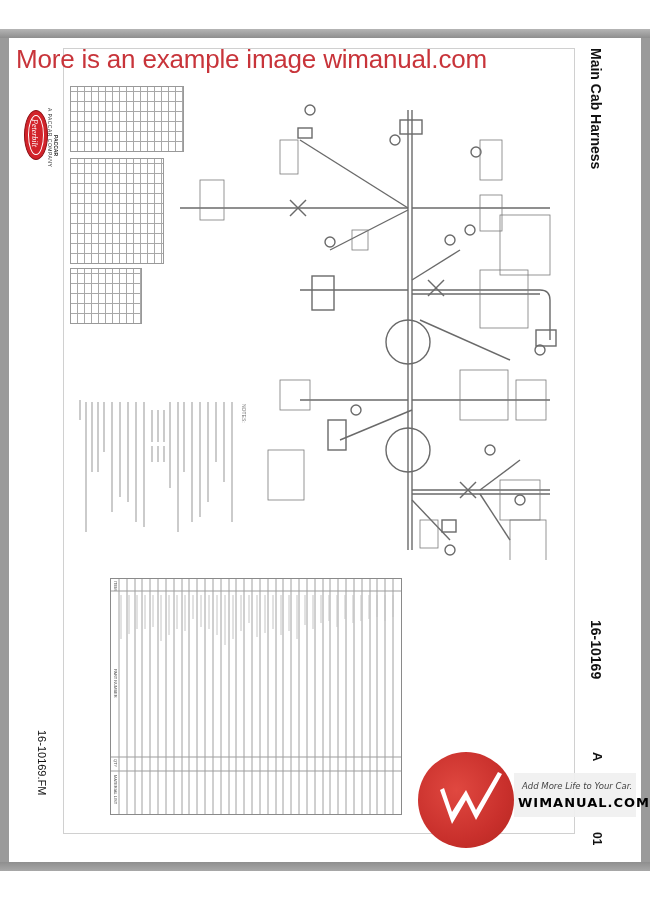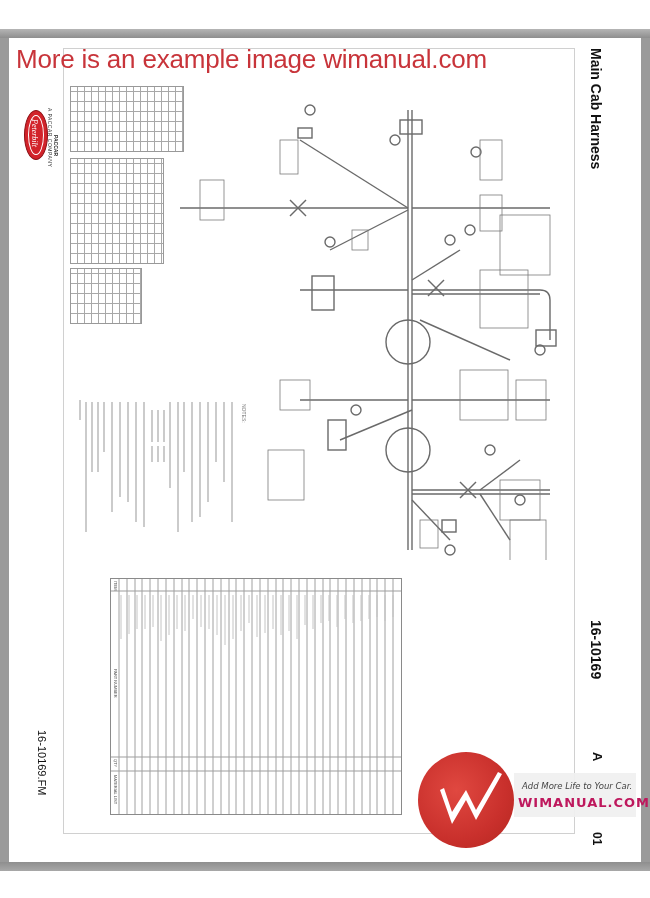--- a/index.html
+++ b/index.html
@@ -45,21 +45,21 @@
   .diagram { position: absolute; left: 180px; top: 80px; width: 390px; height: 480px; }
   .brand {
     position: absolute; left: 418px; top: 752px; width: 96px; height: 96px; border-radius: 50%;
     background: radial-gradient(circle at 40% 40%, #e04840, #c9302c 60%, #b3261f);
   }
   .brand-w { position: absolute; left: 0; top: 0; width: 96px; height: 96px; }
   .brand-panel {
     position: absolute; left: 514px; top: 773px; width: 122px; height: 44px; background: rgba(240,240,240,0.92);
   }
   .brand-tag { position: absolute; left: 8px; top: 8px; font-size: 8.5px; font-style: italic; color: #444; white-space: nowrap; font-family: "DejaVu Sans", sans-serif; }
-  .brand-name { position: absolute; left: 4px; top: 22px; font-size: 13px; font-weight: bold; color: #be185d; letter-spacing: 1px; white-space: nowrap; font-family: "DejaVu Sans", sans-serif; }
+  .brand-name { position: absolute; left: 4px; top: 22px; font-size: 13px; font-weight: bold; color: #000000; letter-spacing: 1px; white-space: nowrap; font-family: "DejaVu Sans", sans-serif; }
 </style>
 </head>
 <body>
 
 <div class="frame">
   <div class="frame-bevel-top"></div>
   <div class="frame-inner"></div>
   <div class="frame-bevel-bottom"></div>
 </div>
 

